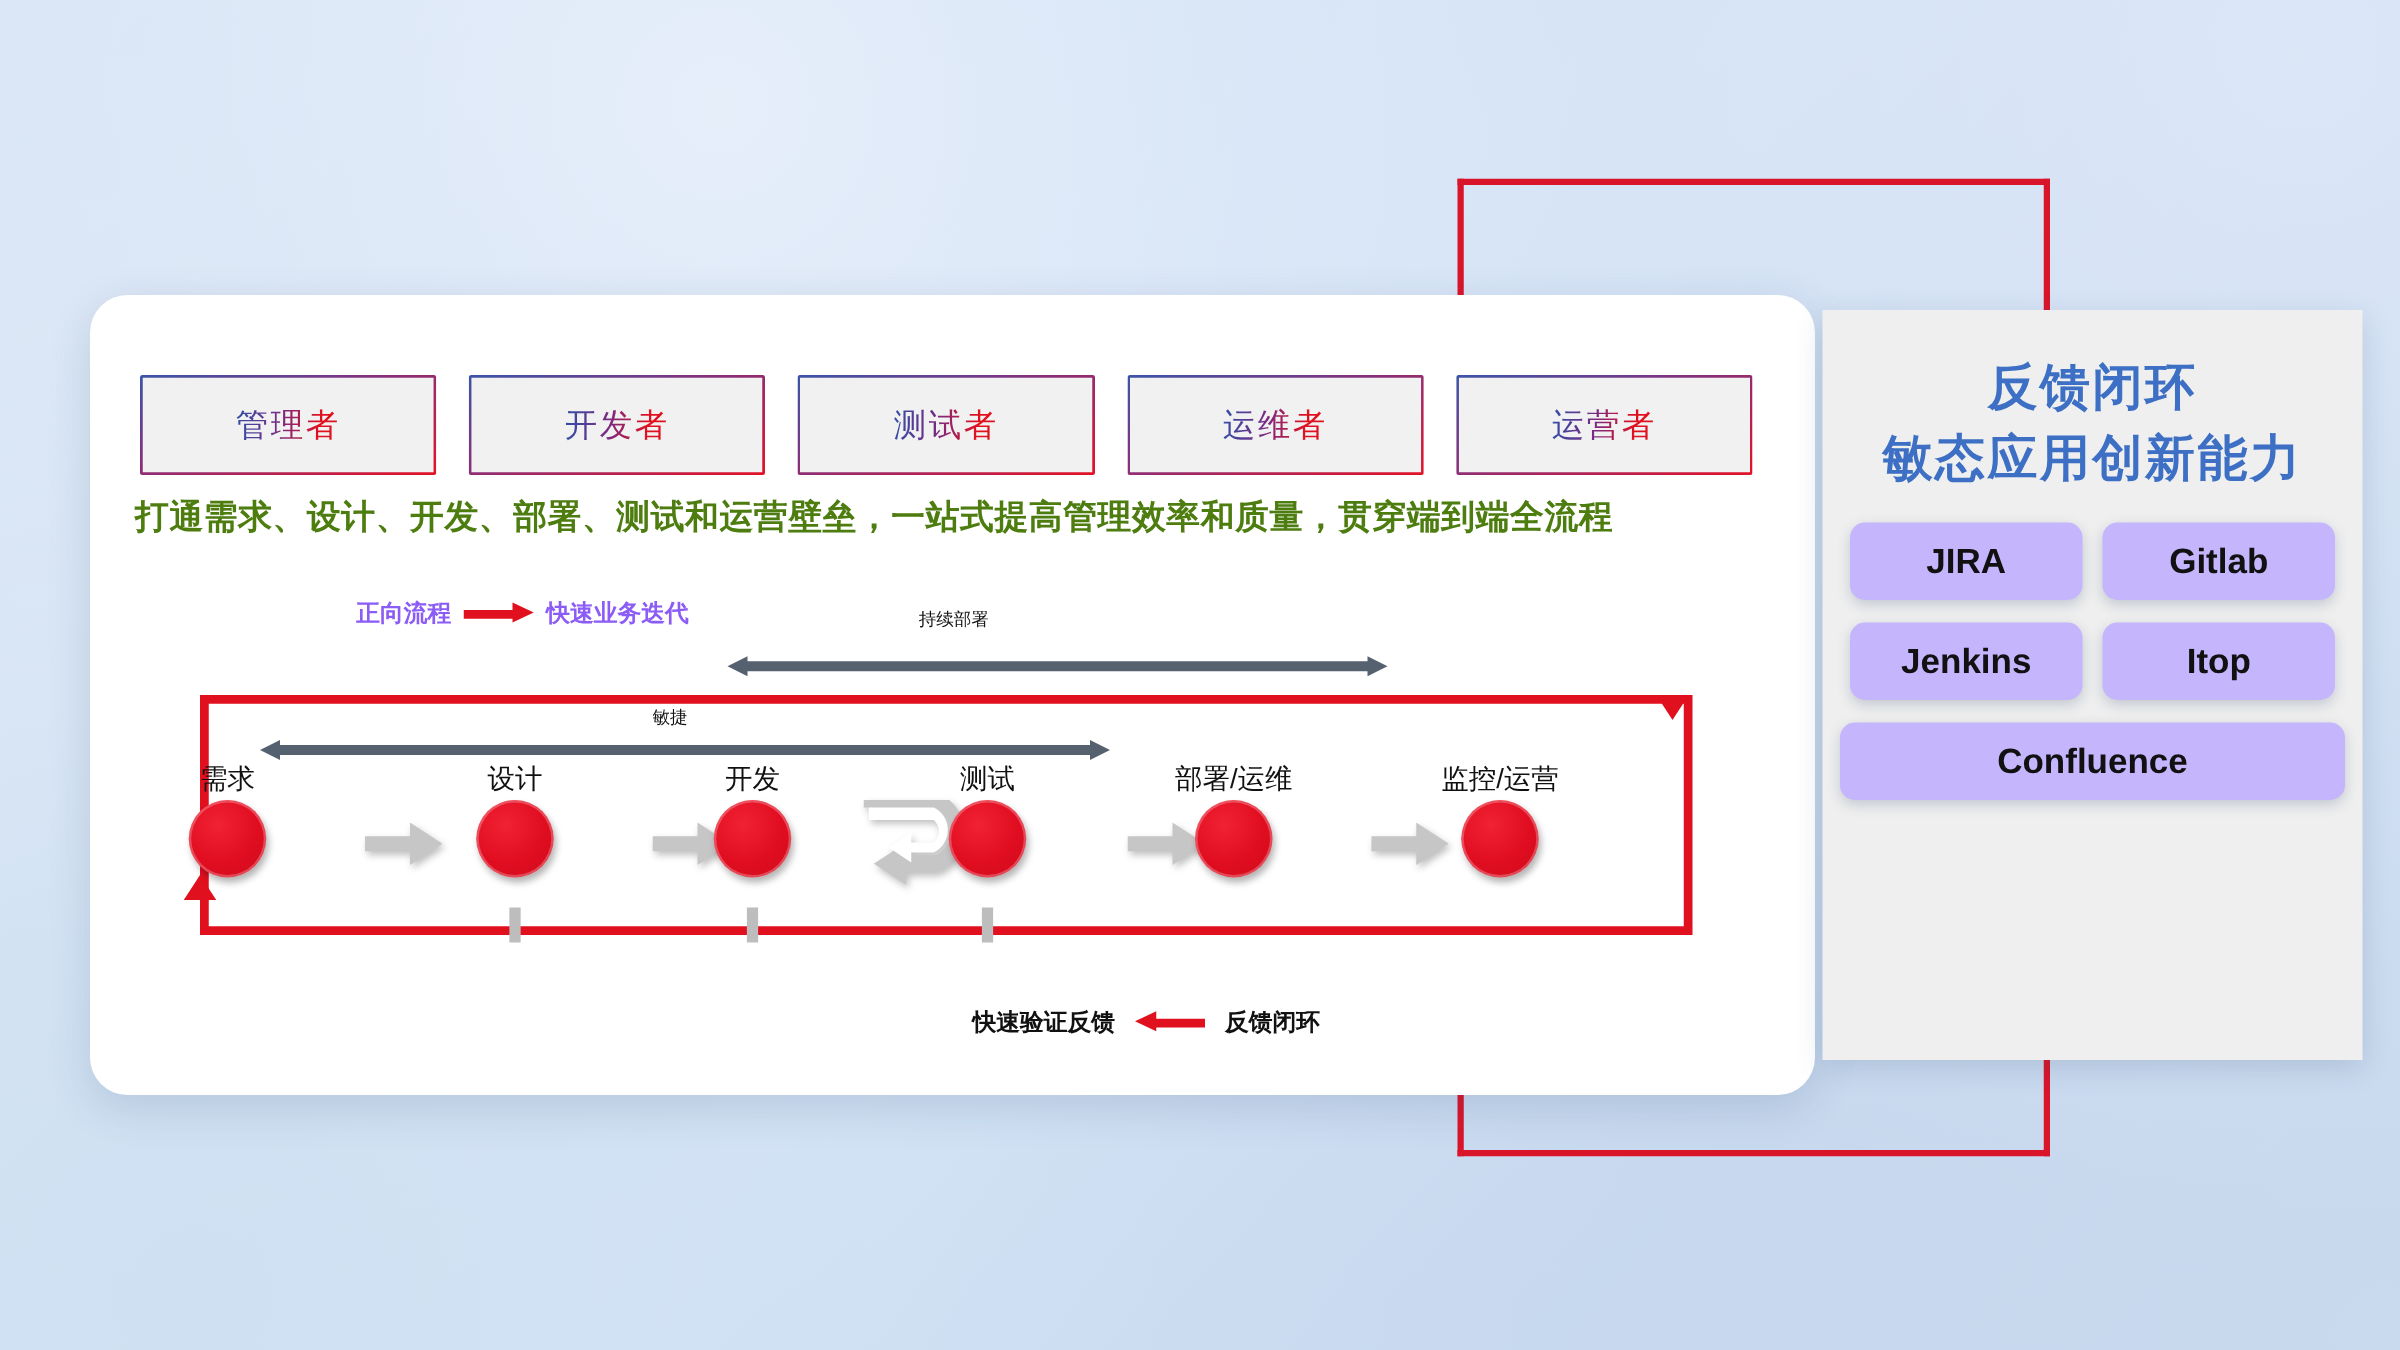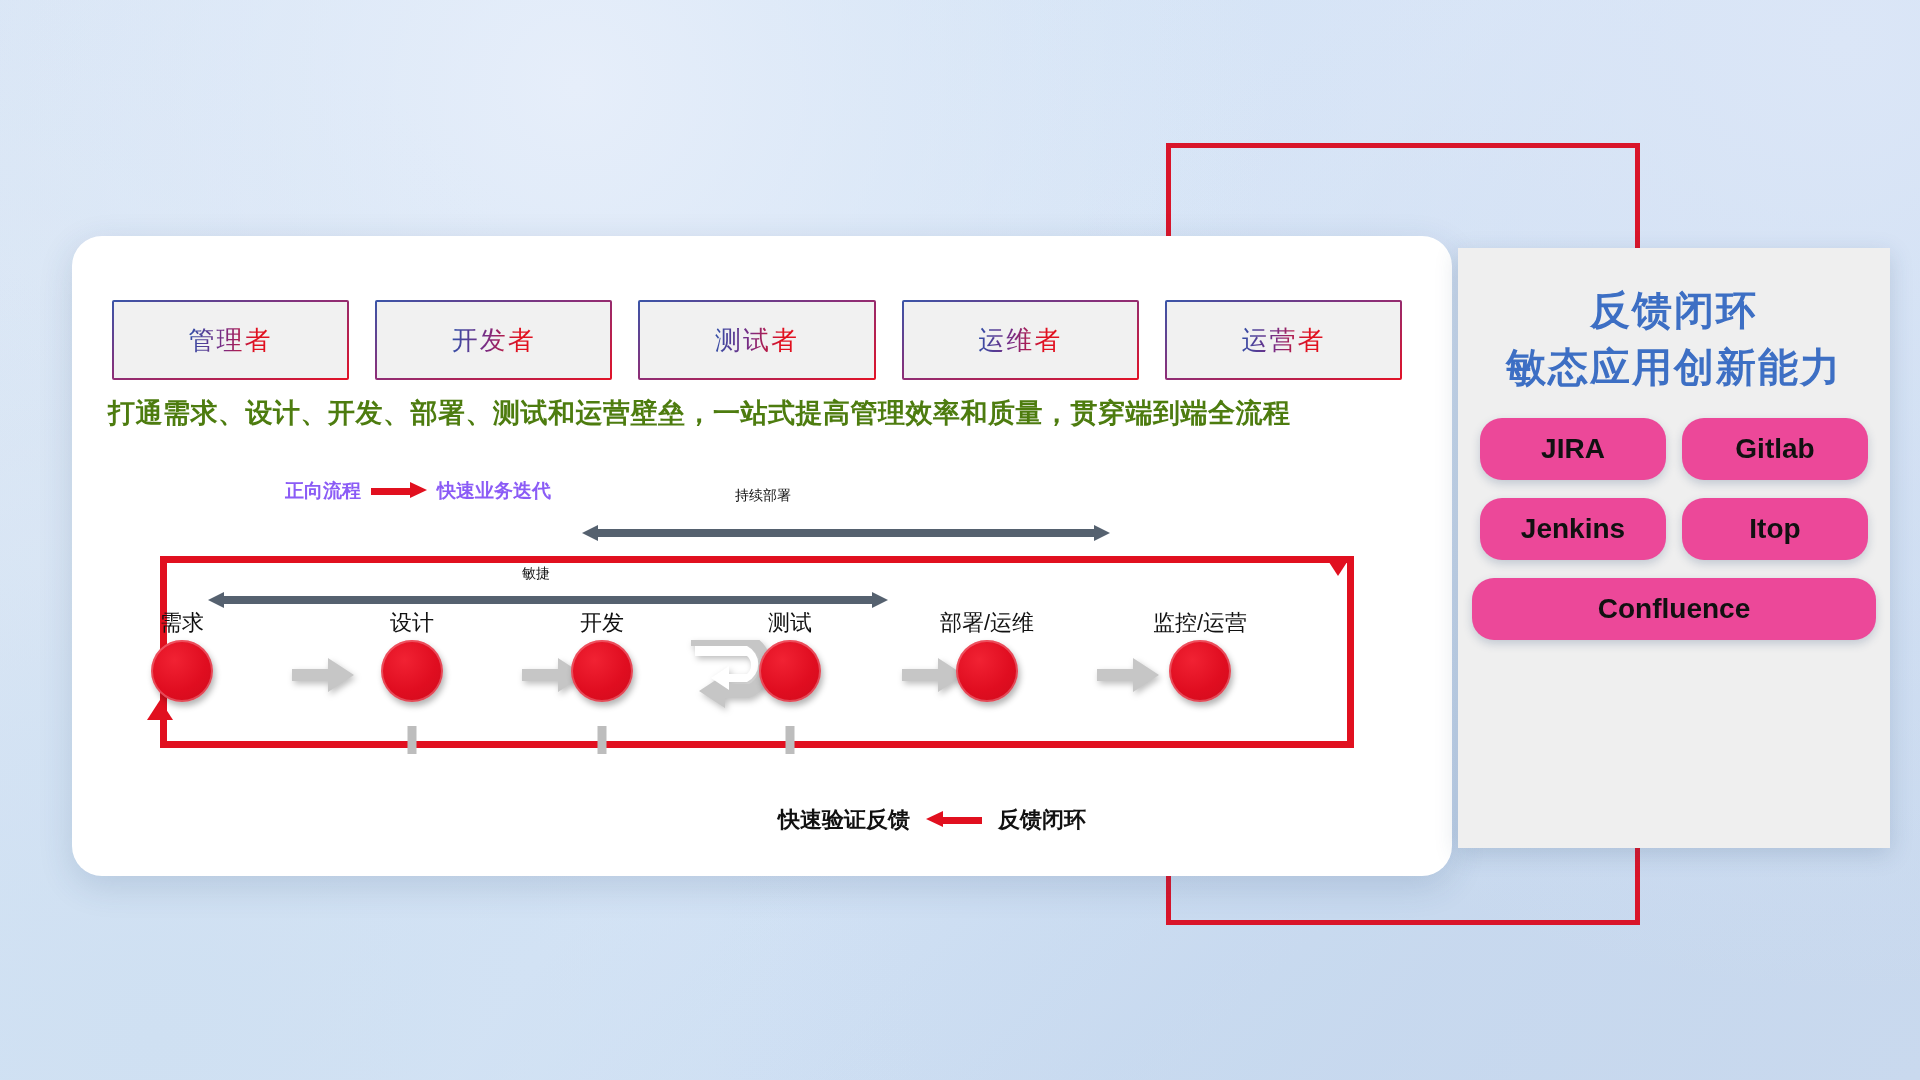--- a/index.html
+++ b/index.html
@@ -93,33 +93,33 @@
     background:radial-gradient(circle at 38% 32%,#f12233 0%,#e00d20 55%,#cf0b1c 100%);
     box-shadow:2px 4px 6px rgba(0,0,0,.30), inset 0 0 0 2px rgba(255,255,255,.25);}
   .node .stem{position:absolute;left:50%;transform:translateX(-50%);
     top:118px;width:9px;height:28px;background:#bdbdbd;}
 
   .gray-arrow{position:absolute;width:62px;height:34px;
     filter:drop-shadow(2px 3px 3px rgba(0,0,0,.25));}
 
   
   #legend-fb{position:absolute;left:778px;top:805px;display:flex;align-items:center;gap:16px;}
-  #legend-fb .lbl{font-size:22px;font-weight:bold;color:#111;}
+  #legend-fb .lbl{font-size:19px;font-weight:bold;color:#111;}
 
   
   #panel{
     position:absolute;left:1458px;top:248px;width:432px;height:600px;
     background:#efefef;box-shadow:0 6px 22px rgba(40,70,110,.18);
   }
   #panel h2{margin:0;padding:0;text-align:center;color:#3d6fc4;
     font-size:40px;font-weight:bold;line-height:1.42;letter-spacing:2px;}
   #panel-title-wrap{padding:34px 10px 8px;}
   #tools{padding:14px 14px 0;display:flex;flex-wrap:wrap;gap:18px 16px;justify-content:center;}
   .tool{
-    background:#ec4899;border-radius:22px;height:62px;
+    background:#c4b5fd;border-radius:12px;height:62px;
     display:flex;align-items:center;justify-content:center;
     font-size:28px;font-weight:bold;color:#111;
     box-shadow:0 4px 10px rgba(40,70,110,.22);
   }
   .tool.half{width:186px;}
   .tool.full{width:444px;}
 </style>
 </head>
 <body>
 

